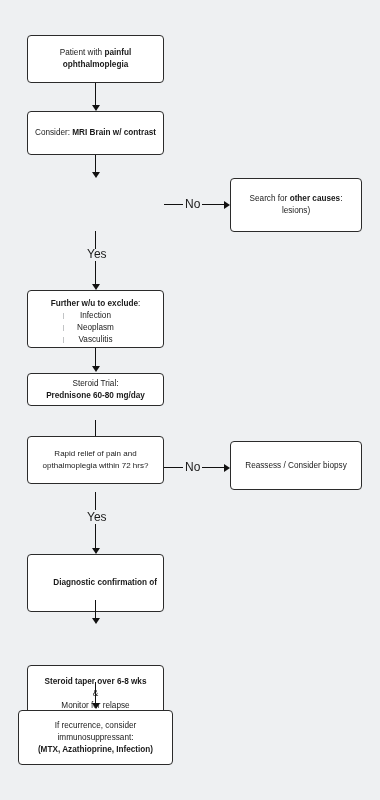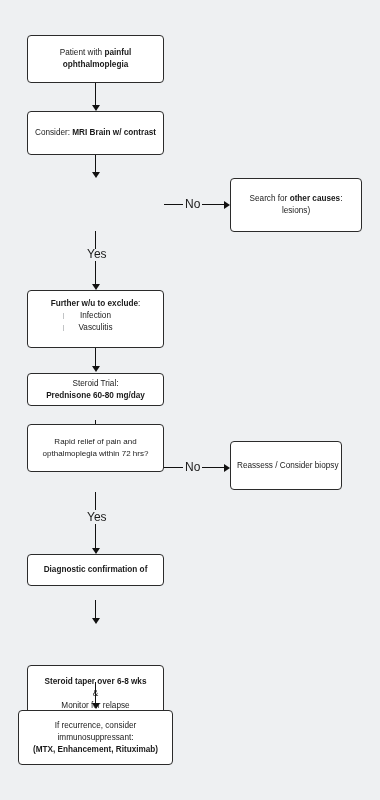--- a/index.html
+++ b/index.html
@@ -132,68 +132,69 @@
 
   <div class="vline" style="left:95px; top:231px; height:18px;"></div>
   <div class="edge-label" style="left:85px; top:249px;">Yes</div>
   <div class="vline" style="left:95px; top:261px; height:25px;"></div>
   <div class="arrowhead-down" style="left:91.5px; top:284px;"></div>
 
   <div class="node" style="left:27px; top:290px; width:137px; height:58px; justify-content:flex-start; padding-top:7px;align-items:flex-end;">
     <span class="ln"><b>Further w/u to exclude</b><span>:</span></span>
     <span class="bullets">
       <span class="bitem">Infection</span>
+      <span class="bitem">Neoplasm</span>
       <span class="bitem">Vasculitis</span>
     </span>
   </div>
 
   <div class="vline" style="left:95px; top:348px; height:22px;"></div>
   <div class="arrowhead-down" style="left:91.5px; top:366px;"></div>
 
   <div class="node" style="left:27px; top:373px; width:137px; height:33px;">
     <span class="ln">Steroid Trial:</span>
     <span class="ln"><b>Prednisone 60-80 mg/day</b></span>
   </div>
 
   <div class="vline" style="left:95px; top:420px; height:22px;"></div>
   <div class="arrowhead-down" style="left:91.5px; top:438px;"></div>
 
-  <div class="node" style="left:27px; top:424px; width:137px; height:48px; font-size:8px;">
+  <div class="node" style="left:27px; top:436px; width:137px; height:48px; font-size:8px;">
     <span class="ln">Rapid relief of pain and</span>
     <span class="ln">opthalmoplegia within 72 hrs?</span>
   </div>
 
   <div class="hline" style="left:164px; top:467px; width:64px;"></div>
   <div class="arrowhead-right" style="left:224px; top:463.5px;"></div>
   <div class="edge-label" style="left:183px; top:462px;">No</div>
 
-  <div class="node" style="left:230px; top:441px; width:112px; height:49px;">
+  <div class="node" style="left:230px; top:441px; width:132px; height:49px;">
     <span class="ln">Reassess / Consider biopsy</span>
   </div>
 
   <div class="vline" style="left:95px; top:492px; height:18px;"></div>
   <div class="edge-label" style="left:85px; top:512px;">Yes</div>
   <div class="vline" style="left:95px; top:524px; height:26px;"></div>
   <div class="arrowhead-down" style="left:91.5px; top:548px;"></div>
 
-  <div class="node" style="left:27px; top:554px; width:137px; height:32px;">
+  <div class="node" style="left:27px; top:554px; width:137px; height:58px;text-align:right;">
     <span class="ln"><b>Diagnostic confirmation of</b></span>
   </div>
 
   <div class="vline" style="left:95px; top:600px; height:22px;"></div>
   <div class="arrowhead-down" style="left:91.5px; top:618px;"></div>
 
   <div class="node" style="left:27px; top:625px; width:137px; height:57px;margin-top:40px;">
     <span class="ln"><b>Steroid taper over 6-8 wks</b></span>
     <span class="ln">&amp;</span>
     <span class="ln">Monitor for relapse</span>
   </div>
 
   <div class="vline" style="left:95px; top:682px; height:24px;"></div>
   <div class="arrowhead-down" style="left:91.5px; top:703px;"></div>
 
   <div class="node" style="left:18px; top:710px; width:155px; height:55px;">
     <span class="ln">If recurrence, consider</span>
     <span class="ln">immunosuppressant:</span>
-    <span class="ln"><b>(MTX, Enhancement, Rituximab)</b></span>
+    <span class="ln"><b>(MTX, Azathioprine, Infection)</b></span>
   </div>
 
 </div>
 
 </body></html>

